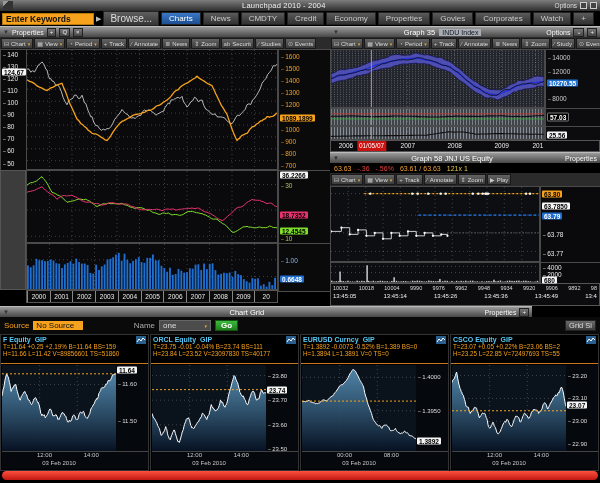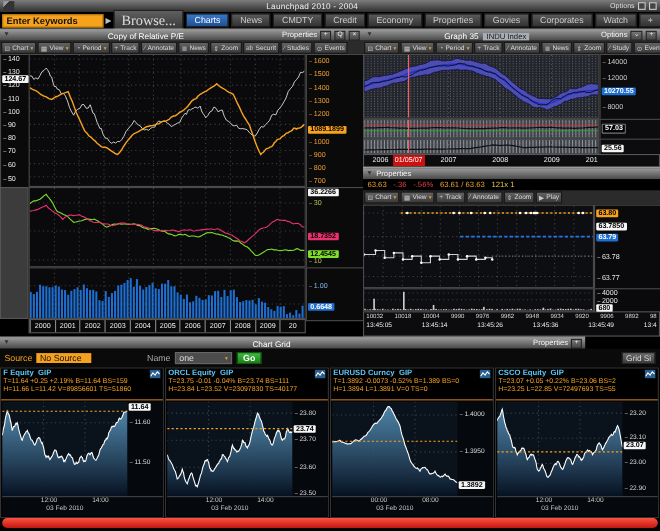--- a/index.html
+++ b/index.html
@@ -13,21 +13,21 @@
   .wctl{display:flex;align-items:center;gap:3px;font-size:6.5px;color:#ddd;}
   .wbox{display:inline-block;width:7px;height:7px;border:1px solid #ccc;background:#444;box-sizing:border-box;}
   .wdiag{display:inline-block;width:10px;height:9px;background:linear-gradient(135deg,#999 30%,#333 31%);}
   
   .tabrow{position:absolute;left:0;top:11px;width:600px;height:15px;background:#000;
     display:flex;align-items:center;gap:2px;padding:0 2px;box-sizing:border-box;}
   #kw{width:92px;height:12px;background:#f7a21c;border:1px solid #b87a10;color:#111;
     font-size:8.5px;font-weight:bold;font-family:inherit;padding:0 3px;box-sizing:border-box;}
   .arrow{color:#bbb;font-size:7px;}
   .browse{background:linear-gradient(#5f5f5f,#353535);border:1px solid #222;color:#ddd;
-    font-size:13px;padding:1px 6px;white-space:nowrap;font-family:Liberation Serif, serif;}
+    font-size:10px;padding:1px 6px;white-space:nowrap;}
   #tabbar{display:flex;gap:2px;align-items:center;}
   .tab{background:linear-gradient(#5a5a5a,#323232);border:1px solid #222;color:#ccc;
     font-size:8px;padding:1px 7px;white-space:nowrap;}
   .tab.active{background:linear-gradient(#3a78c8,#1d4e92);color:#fff;}
   
   .titlebar{position:absolute;display:flex;align-items:center;height:11px;
     background:linear-gradient(#9a9a9a,#474747);font-size:7.5px;color:#fff;
     padding:0 3px;box-sizing:border-box;gap:3px;border-top:1px solid #bbb;}
   .tcenter{flex:1;text-align:center;white-space:nowrap;overflow:hidden;}
   .tright{font-size:7px;color:#f5f5f5;white-space:nowrap;display:flex;gap:3px;align-items:center;}
@@ -126,21 +126,20 @@
         <div class="tab">Properties</div>
         <div class="tab">Govies</div>
         <div class="tab">Corporates</div>
         <div class="tab">Watch</div>
         <div class="tab">+</div>
       </div>
   </div>
 
   <div class="titlebar" style="left:0;top:26px;width:330px;">
     <span class="tri">▼</span>
-    <span class="tcenter">Copy of Relative P/E</span>
     <span class="tright">
       <span>Properties</span>
       <span class="mini-btn">+</span>
       <span class="mini-btn">Q</span>
       <span class="mini-btn">×</span>
     </span>
   </div>
   <div class="toolbar" id="pe-toolbar" style="left:0;top:37px;width:330px;height:12px;">
       <div class="tbtn">
         <span class="ticon">⊟</span>
@@ -572,20 +571,21 @@
       <span style="left: 5.572%;">2006</span>
       <span class="red" style="left: 15.124%;">01/05/07</span>
       <span style="left: 28.656%;">2007</span>
       <span style="left: 46.168%;">2008</span>
       <span style="left: 63.68%;">2009</span>
       <span style="left: 77.212%;">201</span>
     </div>
 
   <div class="titlebar" style="left:330px;top:152px;width:270px;">
     <span class="tri">▼</span>
+    <span class="tcenter">Graph 58  JNJ US Equity</span>
     <span class="tright">
         <span>Properties</span>
       </span>
   </div>
   <div class="quote" style="left:330px;top:163px;width:270px;height:10px;">
     <span class="q-orange">63.63</span>
     <span class="q-red">-.36</span>
     <span class="q-red">-.56%</span>
     <span class="q-orange">63.61 / 63.63</span>
     <span class="q-yellow">121x 1</span>

